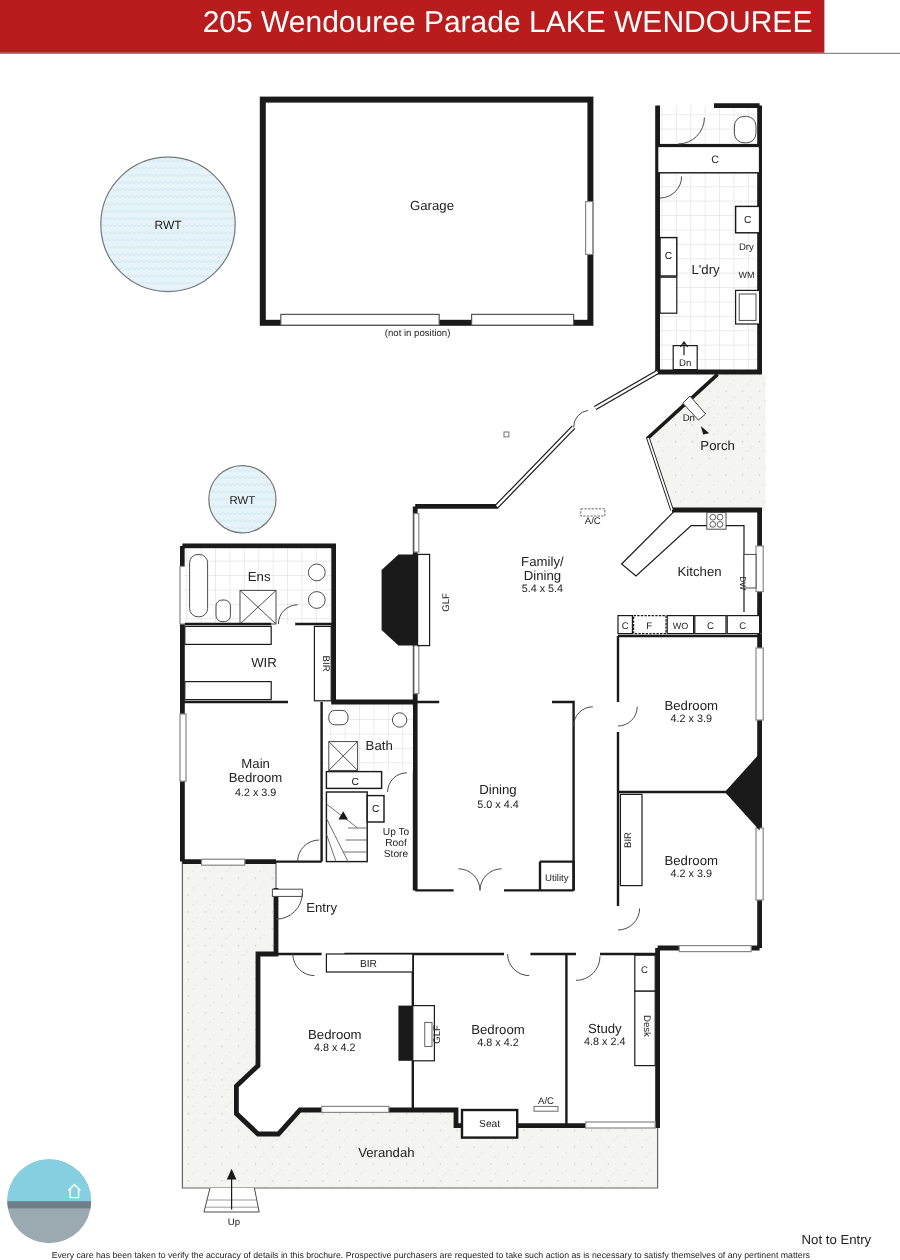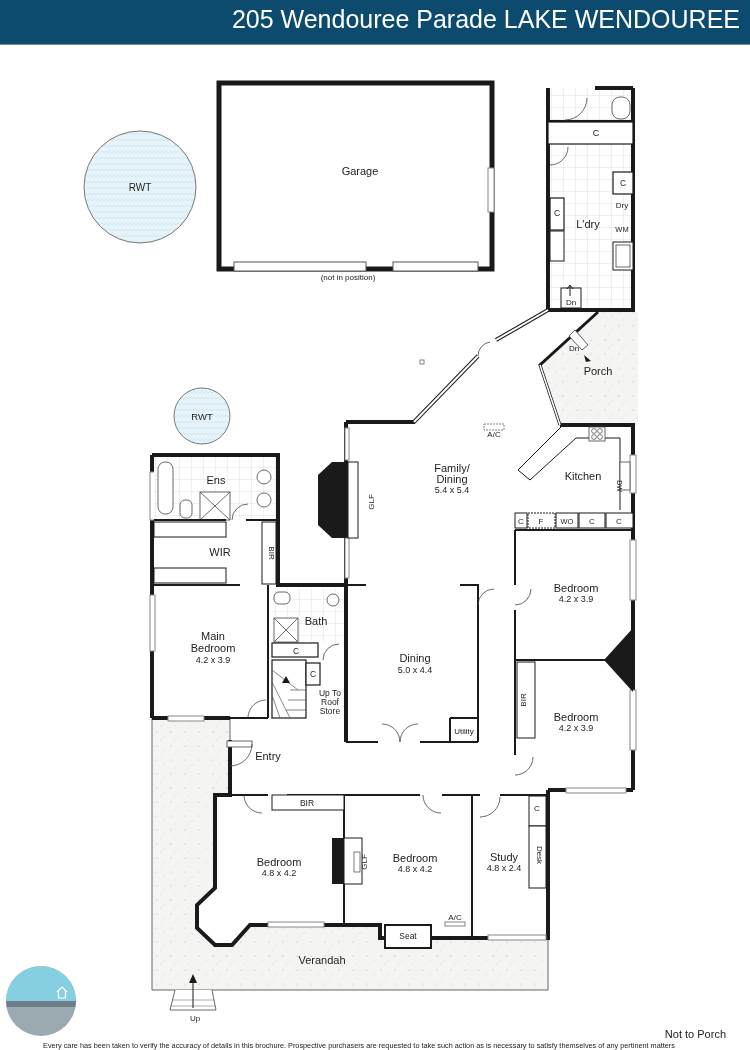--- a/index.html
+++ b/index.html
@@ -1,17 +1,17 @@
 <!DOCTYPE html>
 <html><head>
 <meta charset="utf-8">
 <style>
   html,body{margin:0;padding:0;background:#fff;}
   body{width:750px;height:1050px;position:relative;overflow:hidden;font-family:"Liberation Sans",sans-serif;color:#222;}
-  .header{position:absolute;left:0;top:0;width:750px;height:44px;background:#0c4a6e;}
+  .header{position:absolute;left:0;top:0;width:687px;height:44px;background:#b91c1c;}
   .header-title{position:absolute;right:10px;top:5px;color:#fff;font-size:25px;font-weight:normal;letter-spacing:0px;white-space:nowrap;}
   .header-rule{position:absolute;left:0;top:44px;width:750px;height:1px;background:#888;}
   svg.plan{position:absolute;left:0;top:0;}
   .lbl{font-family:"Liberation Sans",sans-serif;fill:#222;}
   .scale{position:absolute;right:24px;top:1028px;font-size:11px;color:#222;}
   .disclaimer{position:absolute;left:0;width:718px;top:1041px;font-size:7.3px;color:#222;text-align:center;white-space:nowrap;}
   .logo{position:absolute;left:6px;top:966px;width:70px;height:70px;border-radius:50%;overflow:hidden;background:#9ba9b1;}
   .logo-top{position:absolute;left:0;top:0;width:70px;height:38px;background:#86cfe0;}
   .logo-band{position:absolute;left:0;top:35px;width:70px;height:6px;background:#6f7f8a;}
   .logo-house{position:absolute;left:50px;top:19px;width:12px;height:14px;}
@@ -305,14 +305,14 @@
 </svg>
 
 <div class="logo">
   <div class="logo-top"></div>
   <div class="logo-band"></div>
   <svg class="logo-house" viewBox="0 0 12 14" width="12" height="14">
     <path d="M1 7 L6 2 L11 7 M2.5 6 L2.5 13 L9.5 13 L9.5 6" fill="none" stroke="#fff" stroke-width="1.2"></path>
   </svg>
 </div>
 
-<div class="scale">Not to Porch</div>
+<div class="scale">Not to Entry</div>
 <div class="disclaimer">Every care has been taken to verify the accuracy of details in this brochure. Prospective purchasers are requested to take such action as is necessary to satisfy themselves of any pertinent matters</div>
 
 </body></html>

